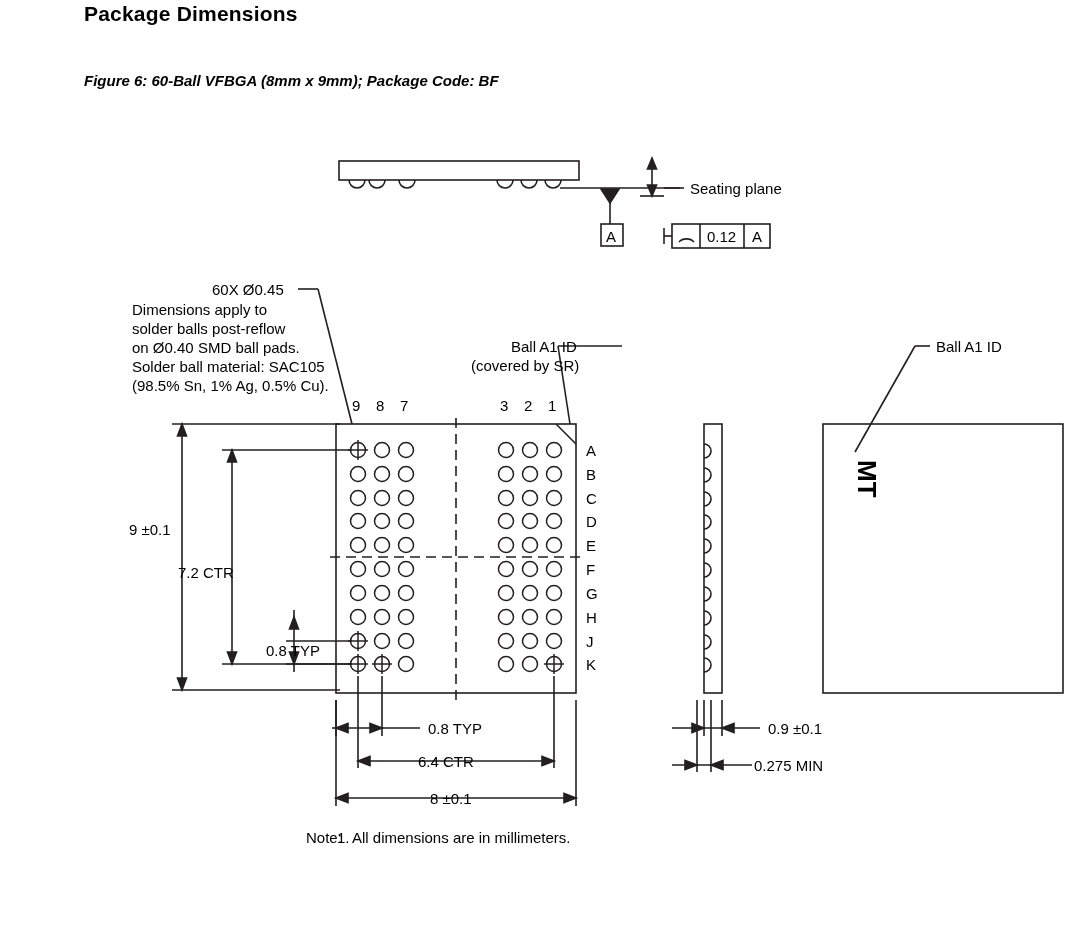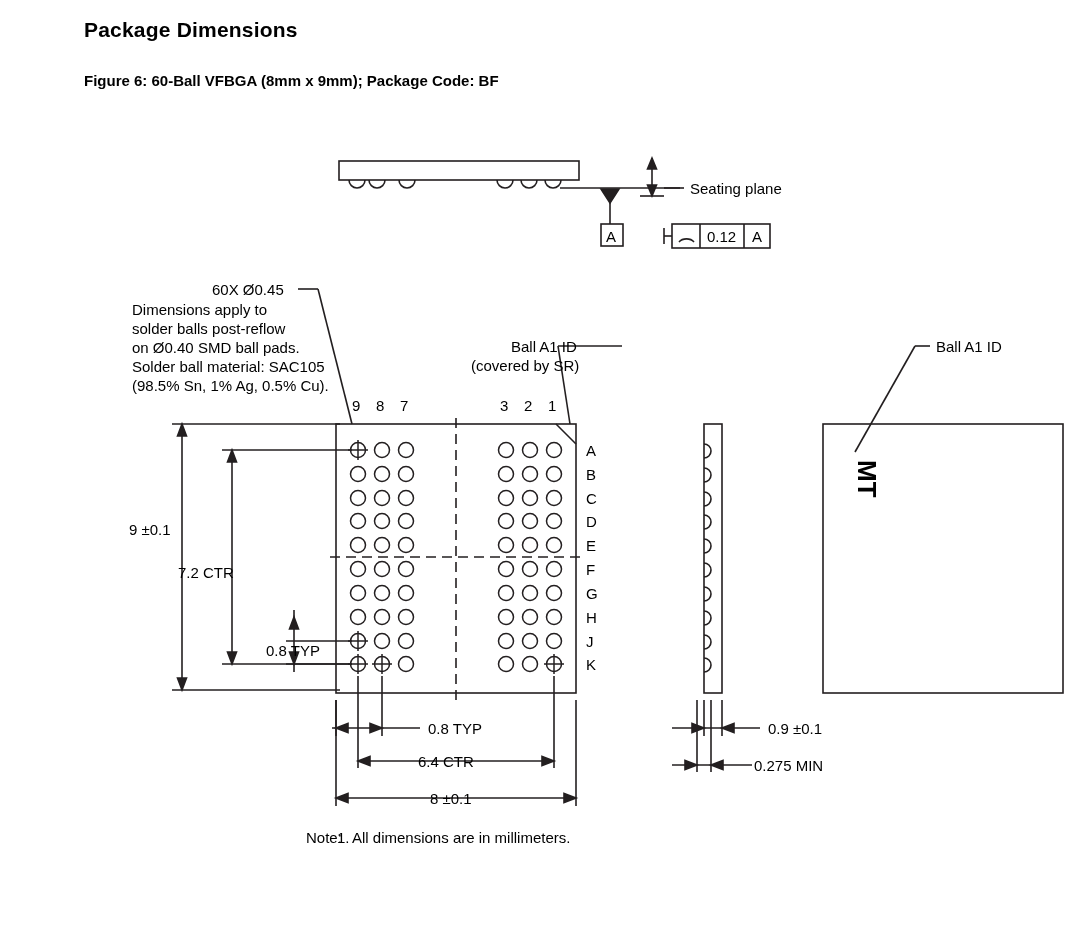--- a/index.html
+++ b/index.html
@@ -15,28 +15,28 @@
     color: #000000;
     overflow: hidden;
   }
   .page-title {
     position: absolute;
     left: 84px;
     top: 2px;
     font-size: 21px;
     font-weight: bold;
     letter-spacing: 0.2px;
-    margin-top: 16px;
   }
   .figure-caption {
     position: absolute;
     left: 84px;
     top: 72px;
     font-size: 15px;
     font-weight: bold;
+    font-style: italic;
   }
   .fig {
     position: absolute;
     left: 0;
     top: 0;
     width: 1087px;
     height: 925px;
   }
   .note-label {
     position: absolute;

